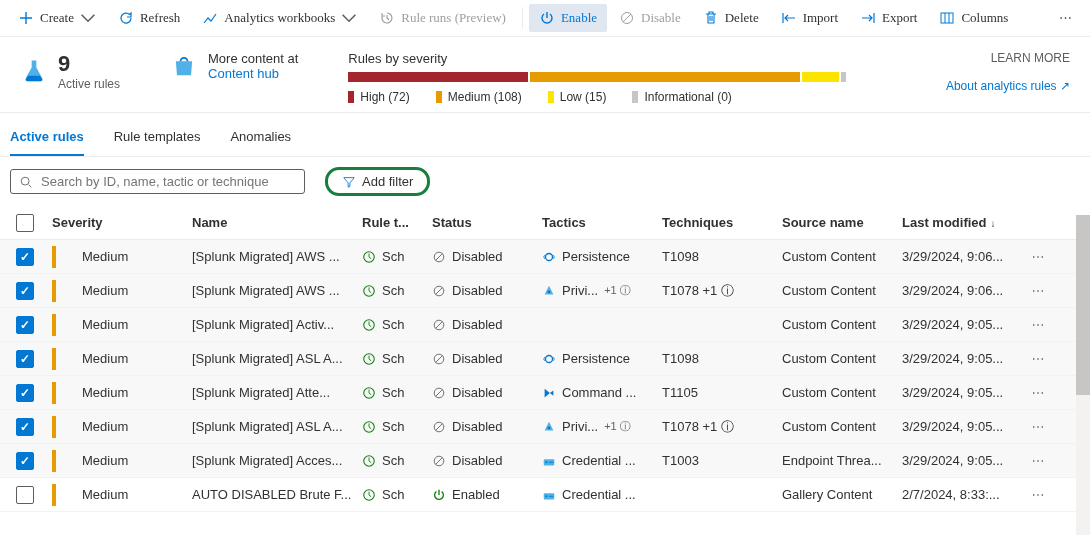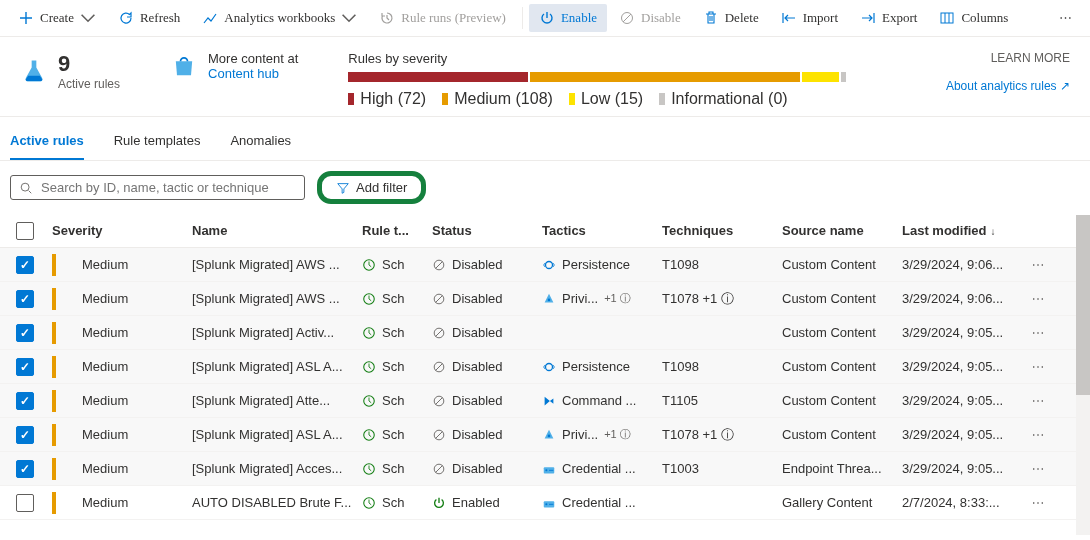--- a/index.html
+++ b/index.html
@@ -21,37 +21,37 @@
 .big-num { font-size: 22px; font-weight: 600; }
 .sub-label { font-size: 12px; color: #605e5c; }
 .content-hub-block { display: flex; align-items: center; gap: 10px; }
 .bag-icon { width: 28px; height: 28px; }
 .link { color: #0078d4; cursor: pointer; }
 
 .severity-chart { flex: 1; }
 .sev-title { font-size: 13px; margin-bottom: 6px; }
 .sev-bar { display: flex; height: 10px; width: 500px; margin-bottom: 8px; }
 .sev-seg { height: 100%; }
-.sev-legend { display: flex; gap: 16px; font-size: 16px; }
+.sev-legend { display: flex; gap: 26px; font-size: 12px; }
 .sev-legend span { display: flex; align-items: center; gap: 6px; }
 .sev-swatch { width: 6px; height: 12px; display: inline-block; }
 
 .learn-more { text-align: right; font-size: 12px; }
 .learn-more .hdr { color: #605e5c; margin-bottom: 14px; }
 
 
 .tabs { display: flex; gap: 30px; padding: 10px 10px 0; border-bottom: 1px solid #edebe9; }
 .tab { padding: 6px 0 10px; cursor: pointer; color: #323130; border-bottom: 2px solid transparent; }
 .tab.active { color: #0078d4; border-bottom-color: #0078d4; font-weight: 600; }
 
 
-.filter-row { display: flex; align-items: center; gap: 12px; padding: 10px; }
+.filter-row { display: flex; align-items: center; gap: 20px; padding: 10px; }
 .search-box { display: flex; align-items: center; border: 1px solid #605e5c; border-radius: 3px; padding: 4px 8px; width: 295px; gap: 8px; }
 .search-box input { border: none; outline: none; flex: 1; font-size: 13px; }
-.add-filter { display: flex; align-items: center; gap: 6px; border: 5px solid #15803d; border-radius: 14px; padding: 4px 14px; cursor: pointer; color: #323130; }
+.add-filter { display: flex; align-items: center; gap: 6px; border: 3px solid #15803d; border-radius: 14px; padding: 4px 14px; cursor: pointer; color: #323130; }
 
 
 .table { width: 100%; }
 .table-header, .table-row { display: grid; grid-template-columns: 46px 140px 170px 70px 110px 120px 120px 120px 120px 40px; align-items: center; padding: 0 6px; height: 34px; }
 .table-header { font-weight: 600; border-bottom: 1px solid #edebe9; font-size: 13px; color:#323130; }
 .table-row { border-bottom: 1px solid #f3f2f1; background: #f8f8f8; }
 .table-row.unselected { background: #fff; }
 .cell { white-space: nowrap; overflow: hidden; text-overflow: ellipsis; padding-right: 8px; font-size: 13px; }
 .checkbox { width: 18px; height: 18px; border: 1px solid #605e5c; border-radius: 2px; display: flex; align-items: center; justify-content: center; cursor: pointer; margin-left: 10px; }
 .checkbox.checked { background: #0078d4; border-color: #0078d4; }

